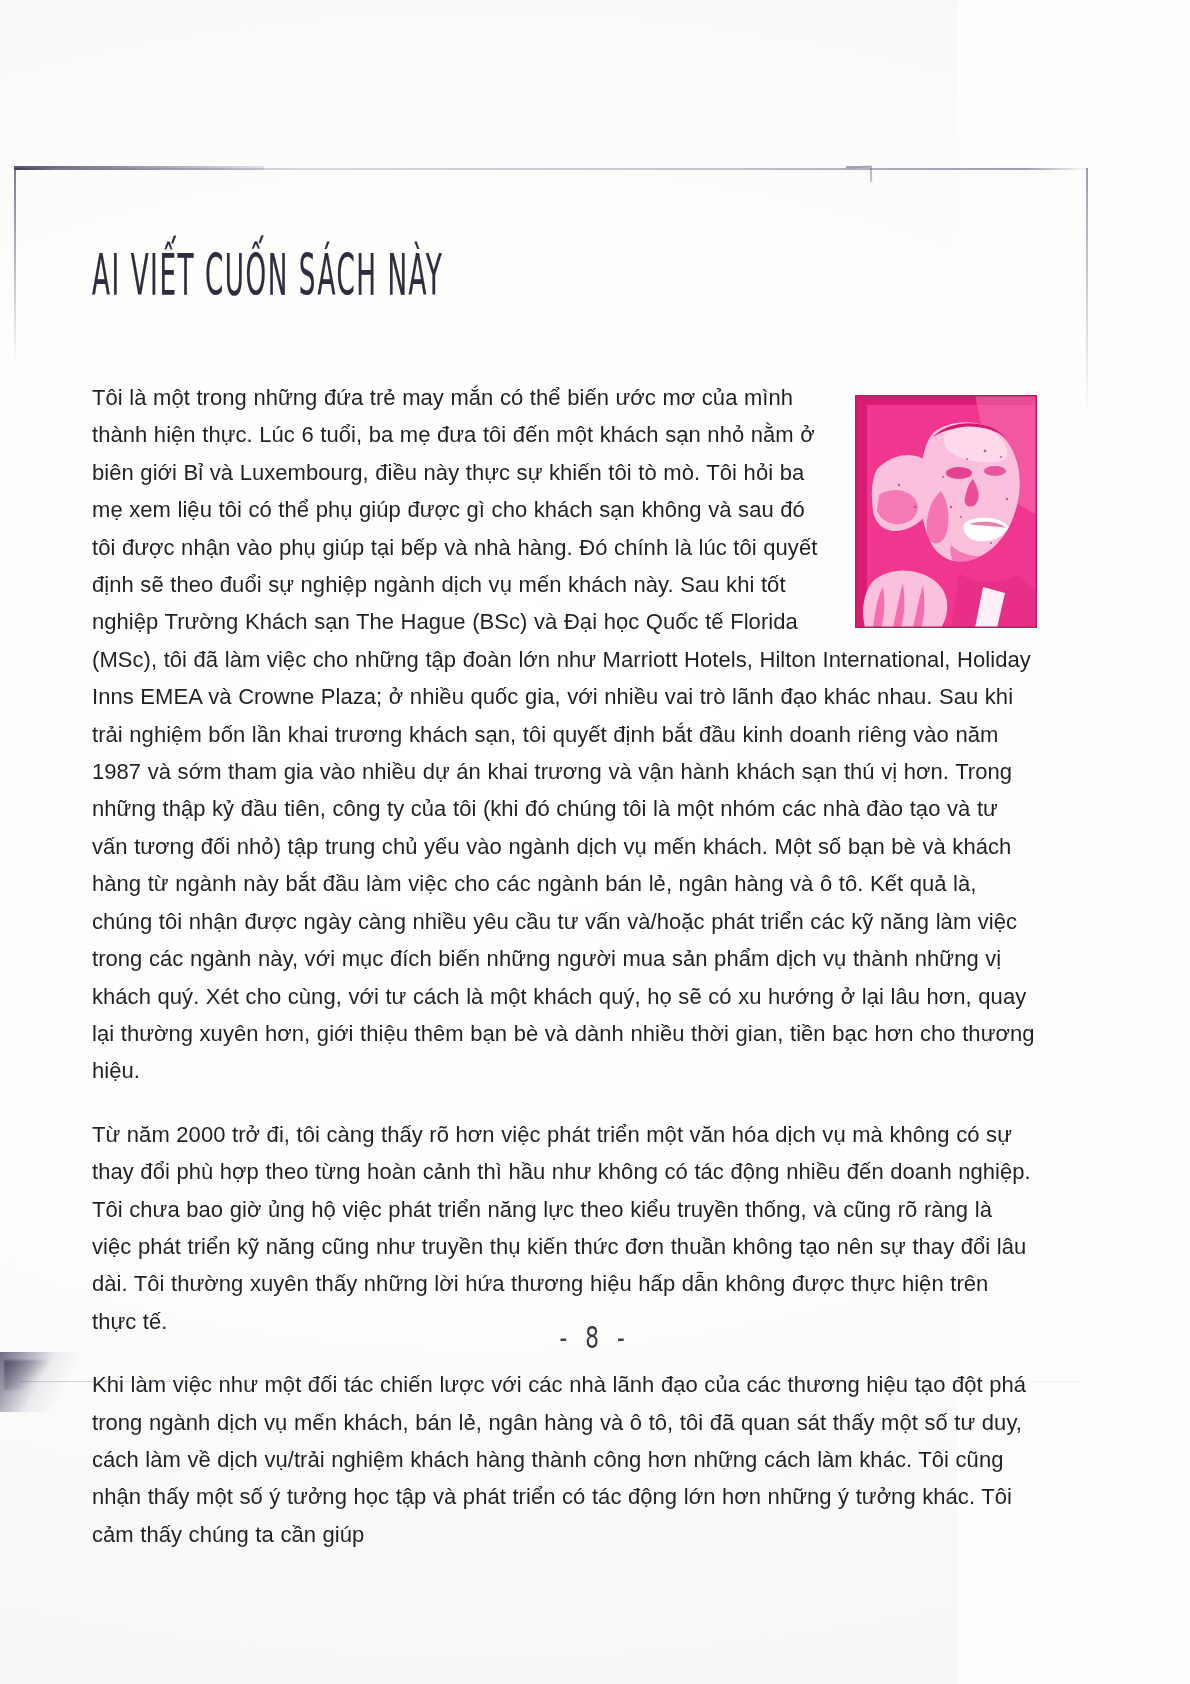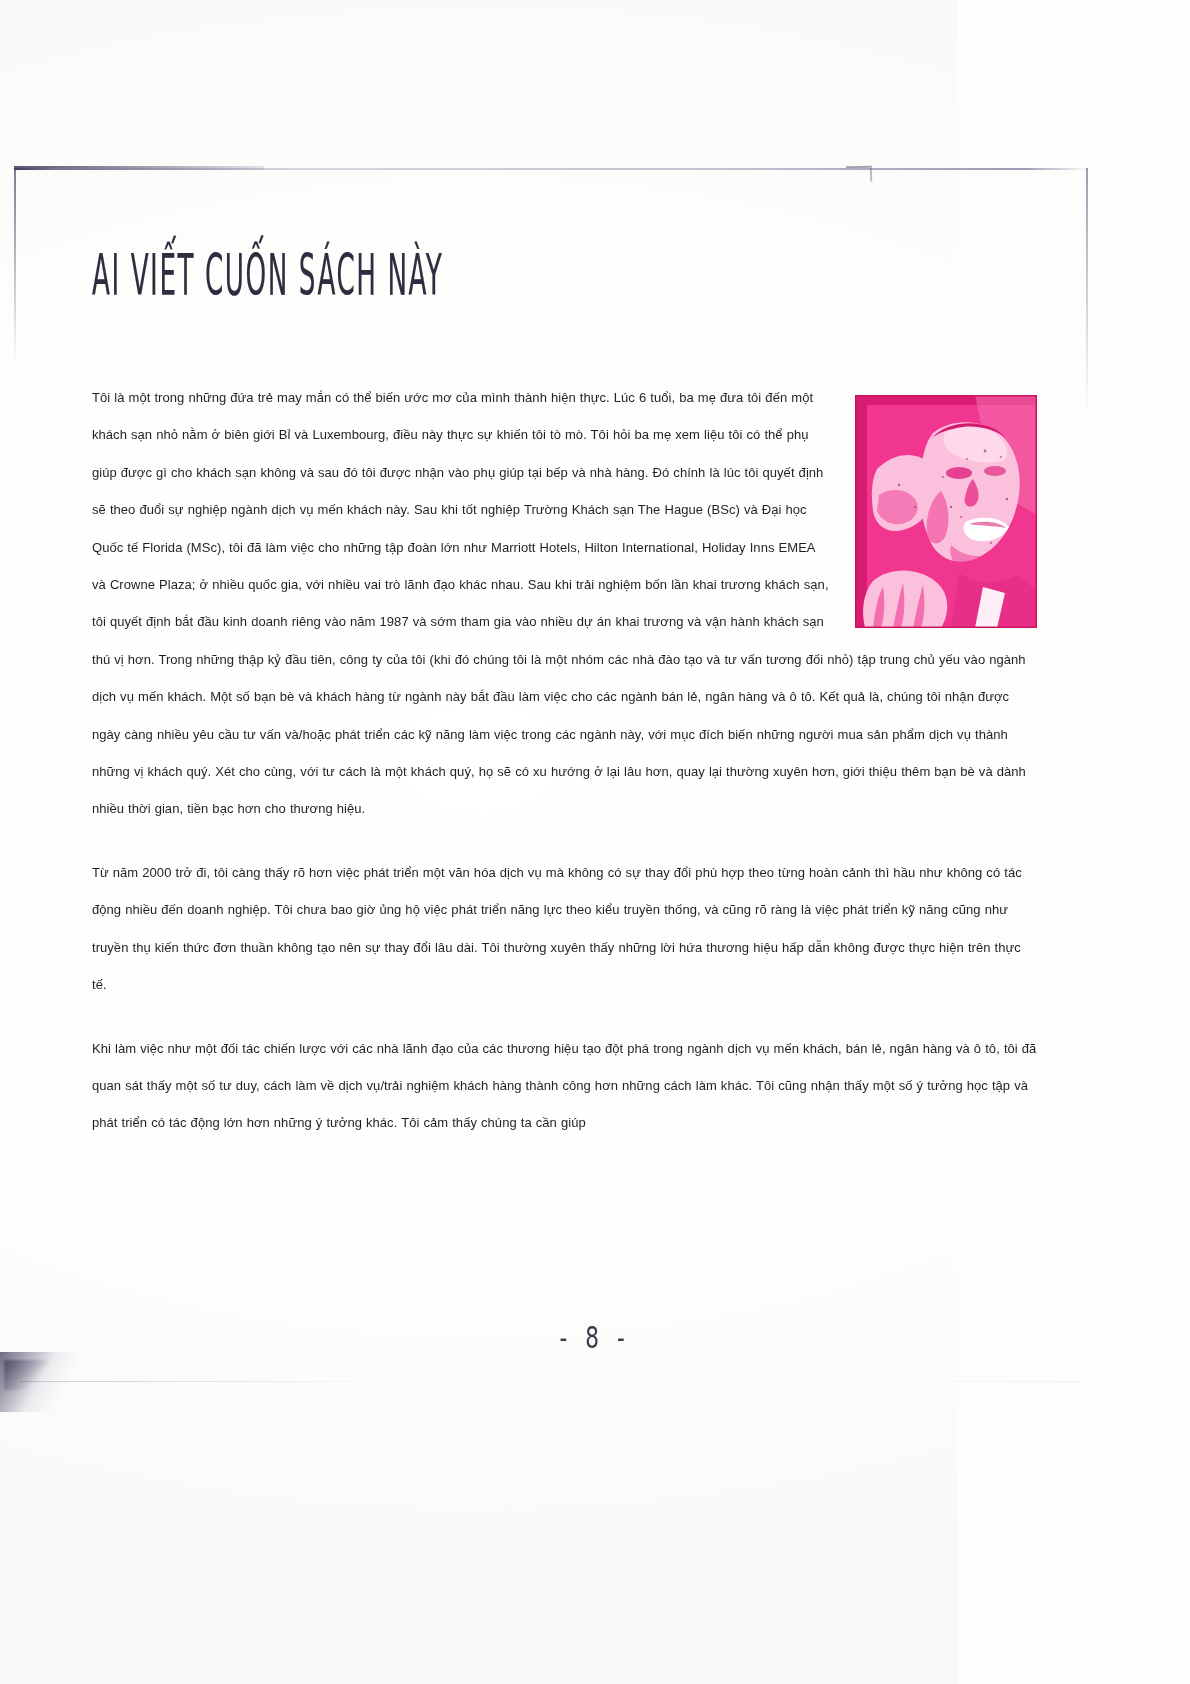--- a/index.html
+++ b/index.html
@@ -89,21 +89,21 @@
   }
   .portrait{
     position:absolute;inset:0;
     overflow:hidden;
     background:#f0368f;
   }
   .portrait svg{display:block;width:100%;height:100%;}
 
   
   .body-text{
-    font-size:13px;
+    font-size:22px;
     line-height:37.4px;
     color:#221f26;
     text-align:left;
     letter-spacing:.05px;
     word-spacing:.4px;
   }
   .body-text p{margin:0 0 26px 0;}
   .body-text p:last-child{margin-bottom:0;}
 
   

